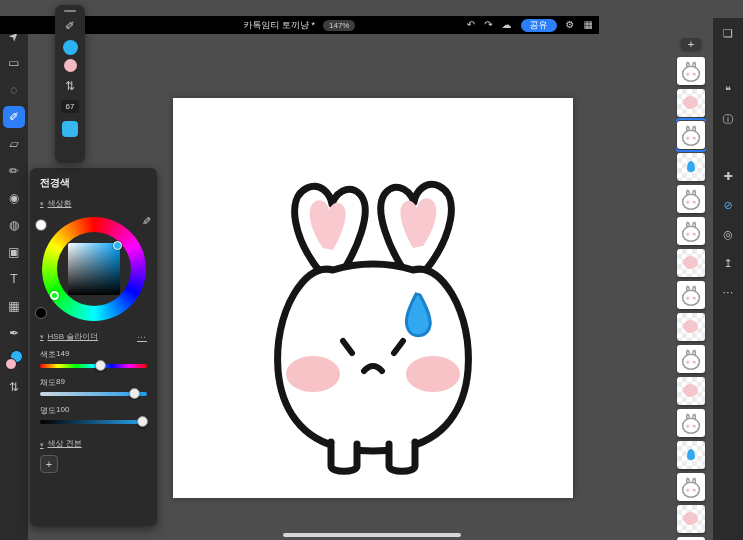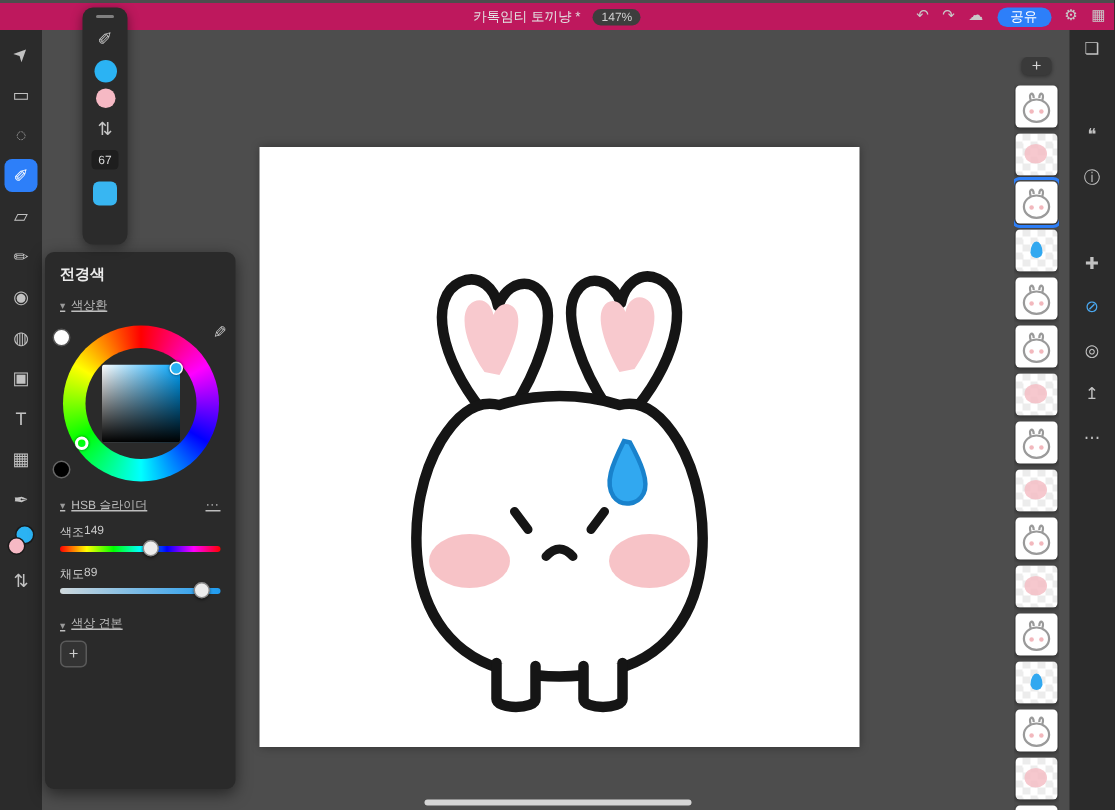--- a/index.html
+++ b/index.html
@@ -1,20 +1,20 @@
 <!DOCTYPE html>
 <html><head>
 <meta charset="utf-8">
 <style>
   html,body{margin:0;padding:0;background:#111;}
   *{box-sizing:border-box;font-family:"Liberation Sans","DejaVu Sans",sans-serif;}
   .app{position:relative;width:743px;height:540px;background:#4d4d4d;overflow:hidden;}
 
   
-  .topbar{position:absolute;top:2px;left:0;width:743px;height:18px;background:#be185d;
+  .topbar{position:absolute;top:16px;left:0;width:599px;height:18px;background:#000000;
     display:flex;align-items:center;z-index:30;}
   .tb-center{position:absolute;left:50%;transform:translateX(-50%);display:flex;align-items:center;gap:8px;}
   .doc-title{color:#e3e3e3;font-size:9px;white-space:nowrap;}
   .zoom-badge{background:#3d3d3d;color:#cfcfcf;font-size:8px;padding:1px 6px;border-radius:7px;text-align:center;}
   .tb-right{position:absolute;right:6px;display:flex;align-items:center;gap:9px;}
   .tb-icon{color:#c9c9c9;font-size:10px;line-height:1;cursor:default;}
   .share-btn{background:#2d7ff9;color:#fff;border:none;font-size:9px;padding:2px 9px;border-radius:8px;line-height:1;}
 
   
   .left-toolbar{position:absolute;left:0;top:18px;bottom:0;width:28px;background:#2b2b2b;z-index:20;
@@ -255,20 +255,29 @@
     <div class="slider-row">
       <div class="slider-labels">
         <span>채도</span>
         <span>89</span>
       </div>
       <div class="track sat">
           <span class="thumb pos-sat"></span>
         </div>
     </div>
 
+    <div class="slider-row">
+      <div class="slider-labels">
+        <span>명도</span>
+        <span>100</span>
+      </div>
+      <div class="track bri">
+          <span class="thumb pos-bri"></span>
+        </div>
+    </div>
 
     <div class="cp-sec" style="margin-top:14px;align-items:flex-end;">
       <span class="chev">▾</span>
       <span>색상 견본</span>
     </div>
     <div class="add-swatch">+</div>
   </aside>
 
   <div class="layers-strip">
     <div class="layer-add">+</div>

